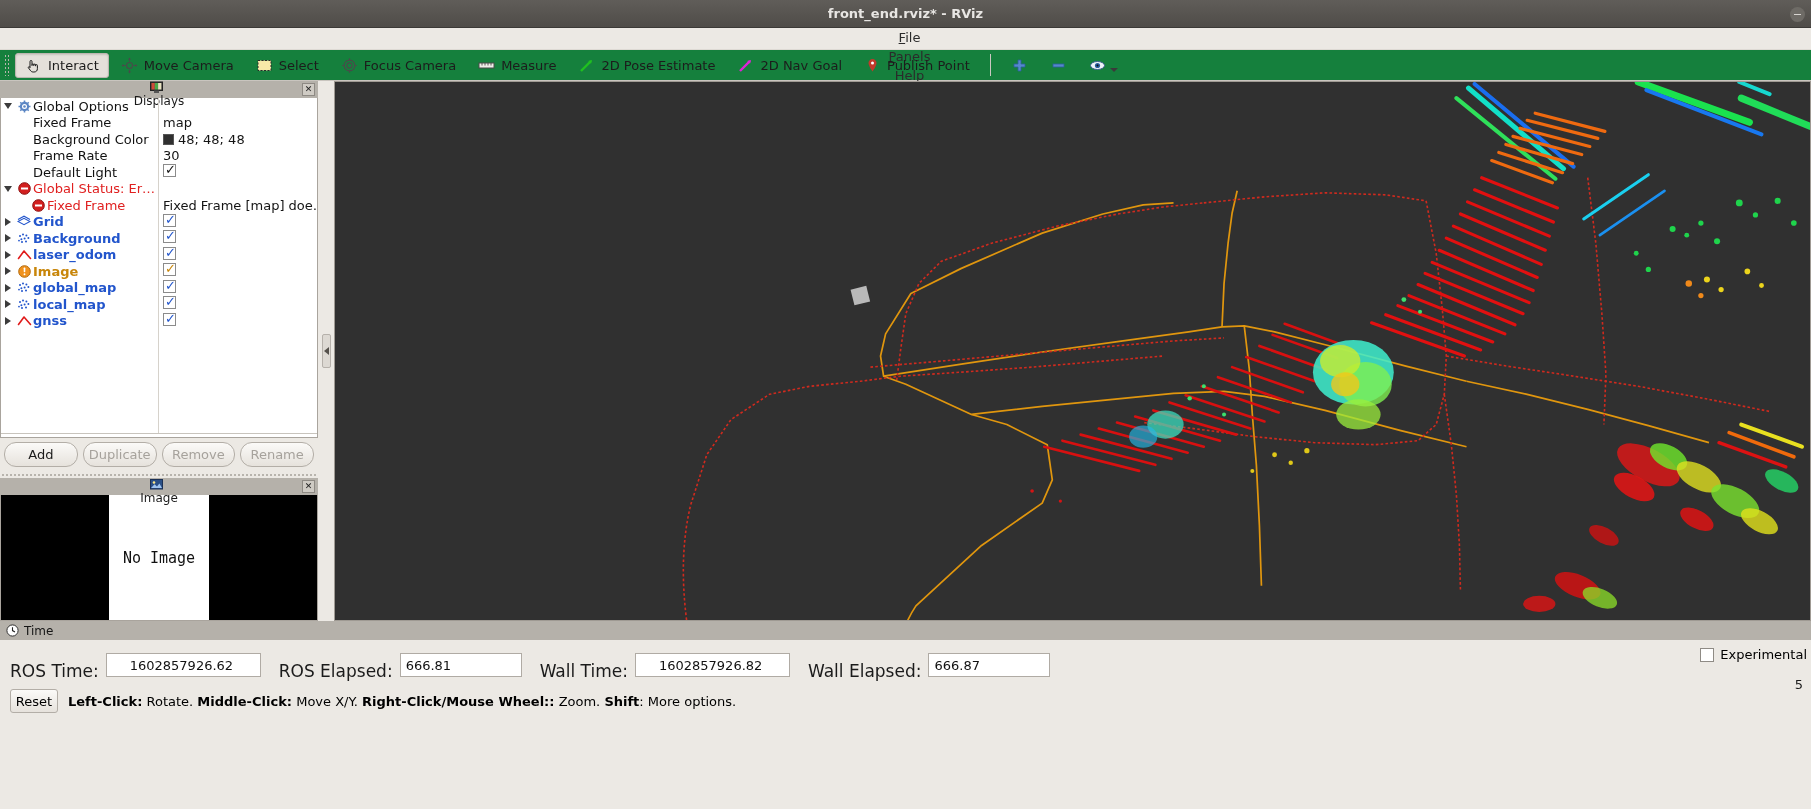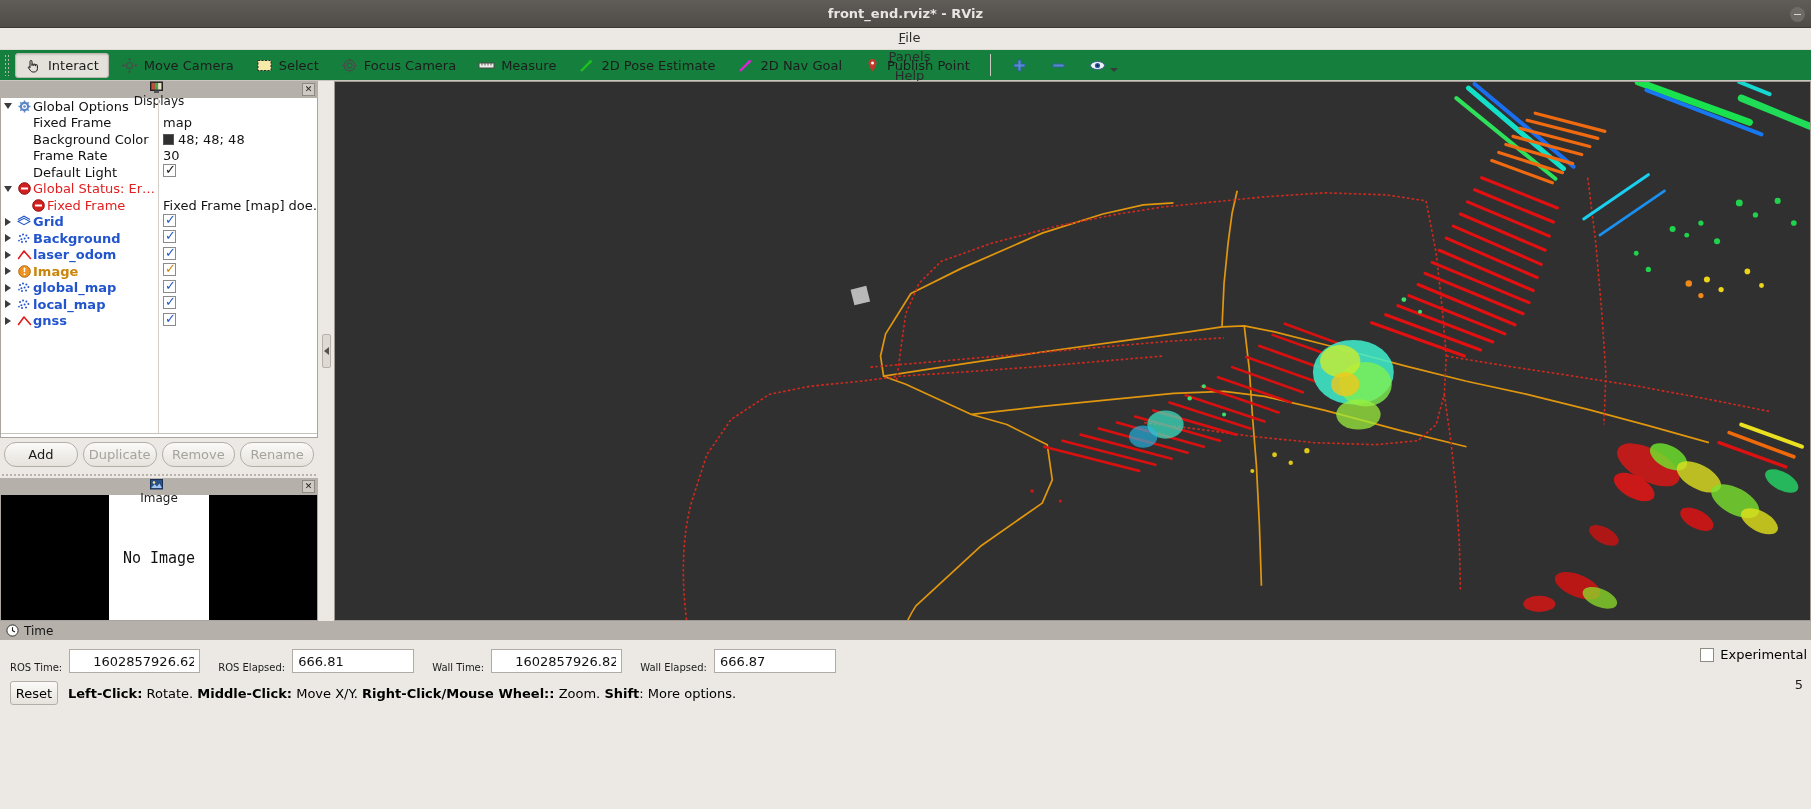--- a/index.html
+++ b/index.html
@@ -249,28 +249,28 @@
   #time-title {
     height: 19px; background: #b5b1aa;
     display: flex; align-items: center; padding: 0 6px;
     font-size: 12px; color: #151515;
   }
   #time-title .clock { width: 13px; height: 13px; margin-right: 5px; }
   #time-row {
     display: flex; align-items: center;
     padding: 9px 8px 0 10px; gap: 0;
   }
-  #time-row .tl { font-size: 10px; color: #1b1b1b; margin-right: 7px; white-space: nowrap; margin-top: 12px;}
+  #time-row .tl { font-size: 17px; color: #1b1b1b; margin-right: 7px; white-space: nowrap; margin-top: 12px;}
   #time-row input {
     height: 24px; border: 1px solid #b0aba4; background: #fff;
     font-size: 13px; padding: 0 5px; color: #111;
     font-family: "DejaVu Sans", "Liberation Sans", sans-serif;
     margin-right: 18px;
   }
-  #time-row .w1 { width: 131px; padding-left: 23px; }
+  #time-row .w1 { width: 155px; padding-left: 23px; }
   #time-row .w2 { width: 122px; }
   #hint-row {
     display: flex; align-items: center; gap: 10px;
     padding: 8px 8px 0 10px;
     font-size: 13px;
   }
   #hint-row .reset {
     width: 48px; height: 24px; border: 1px solid #b3aea7; border-radius: 3px;
     background: linear-gradient(to bottom,#fbfaf8,#e6e2dc);
     display: flex; align-items: center; justify-content: center; font-size: 13px;

